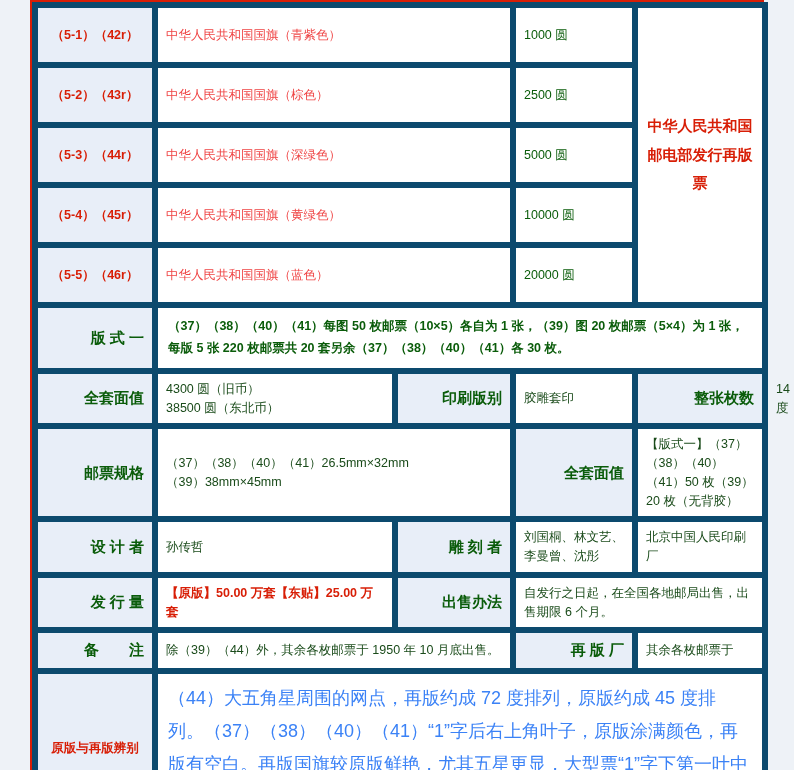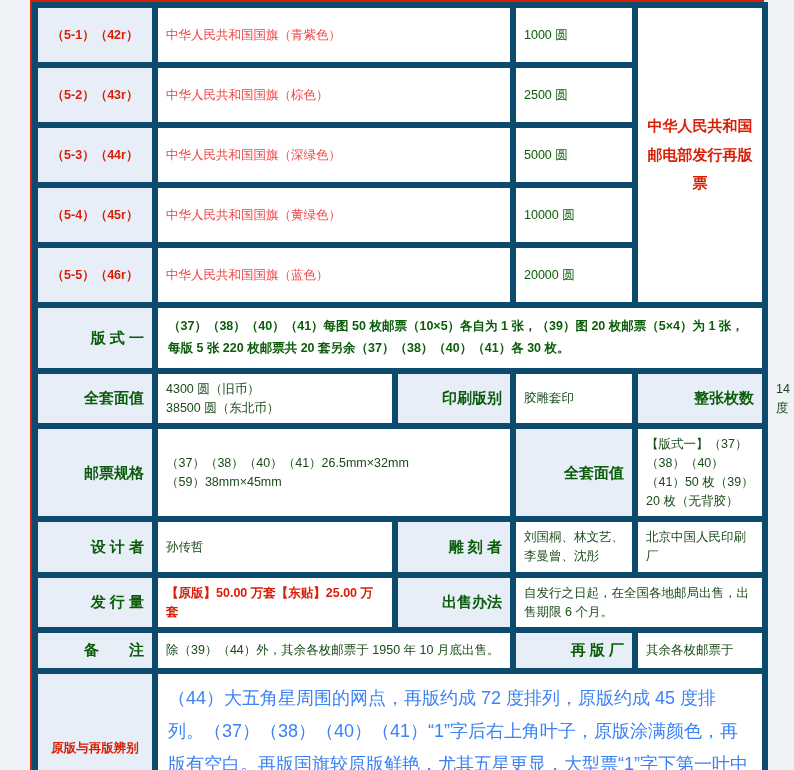--- a/index.html
+++ b/index.html
@@ -150,21 +150,21 @@
           <td class="cell">
       
       <span>14 度</span>
     </td>
   </tr>
 
   <tr>
     <td class="lbl">邮票规格</td>
     <td class="cell" colspan="2">
       <div>（37）（38）（40）（41）26.5mm×32mm</div>
-      <div>（59）38mm×45mm</div>
+      <div>（39）38mm×45mm</div>
     </td>
     <td class="lbl">全套面值</td>
     <td class="cell">【版式一】（37）（38）（40）（41）50 枚（39）20 枚（无背胶）</td>
   </tr>
 
   <tr>
     <td class="lbl">设 计 者</td>
     <td class="cell">孙传哲</td>
     <td class="lbl">雕 刻 者</td>
     <td class="cell">刘国桐、林文艺、李曼曾、沈彤</td>

